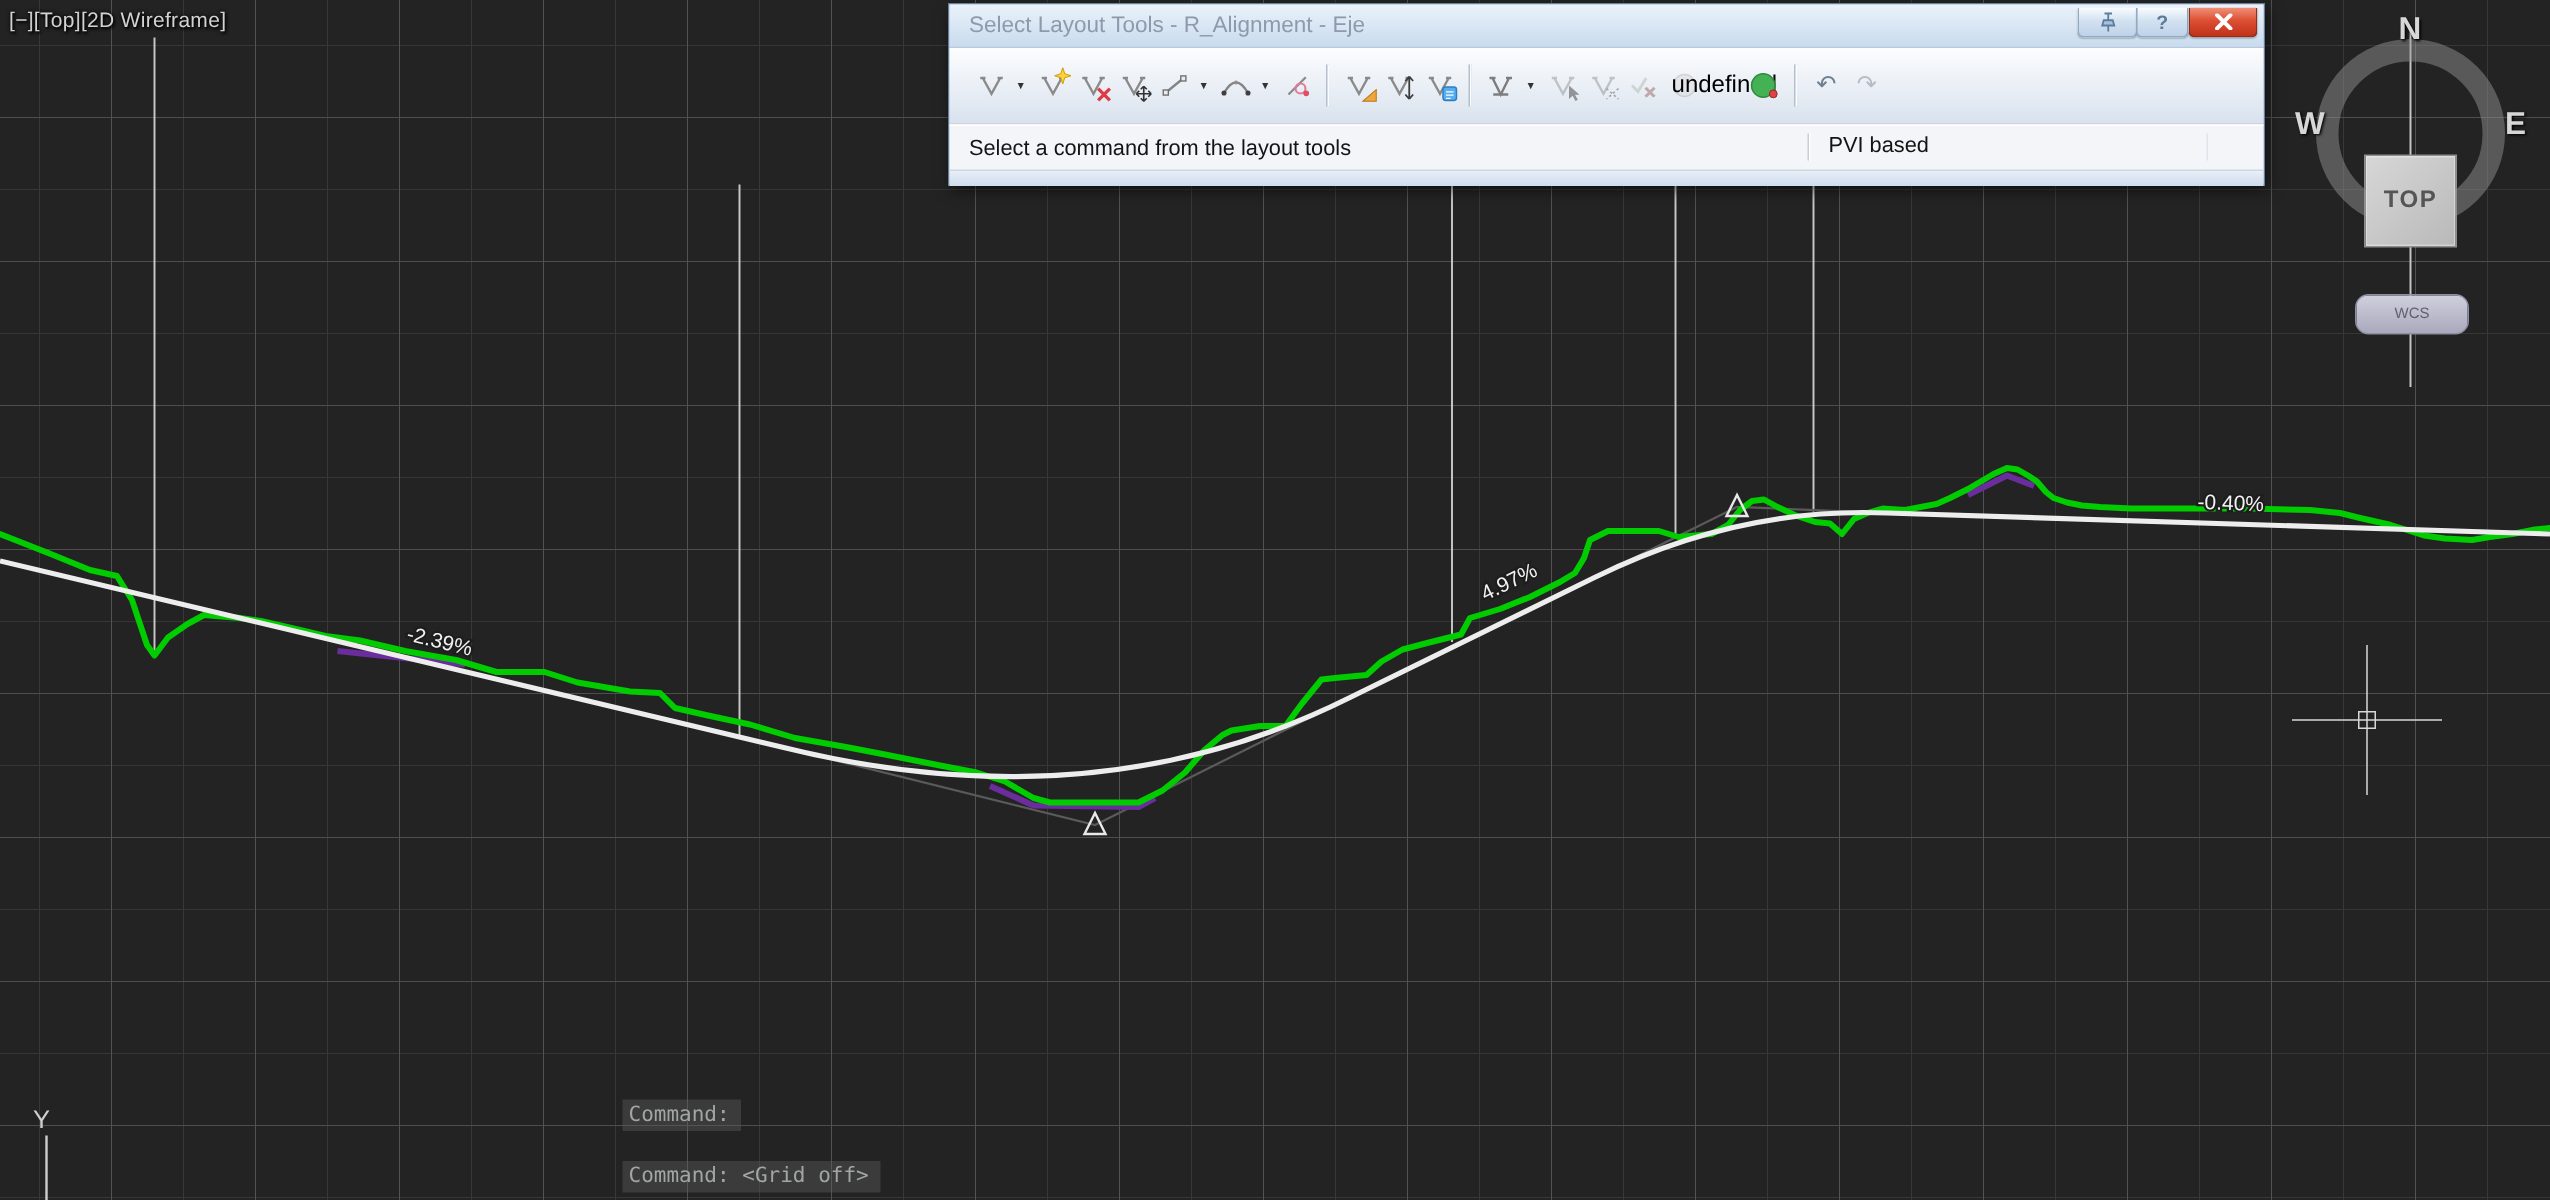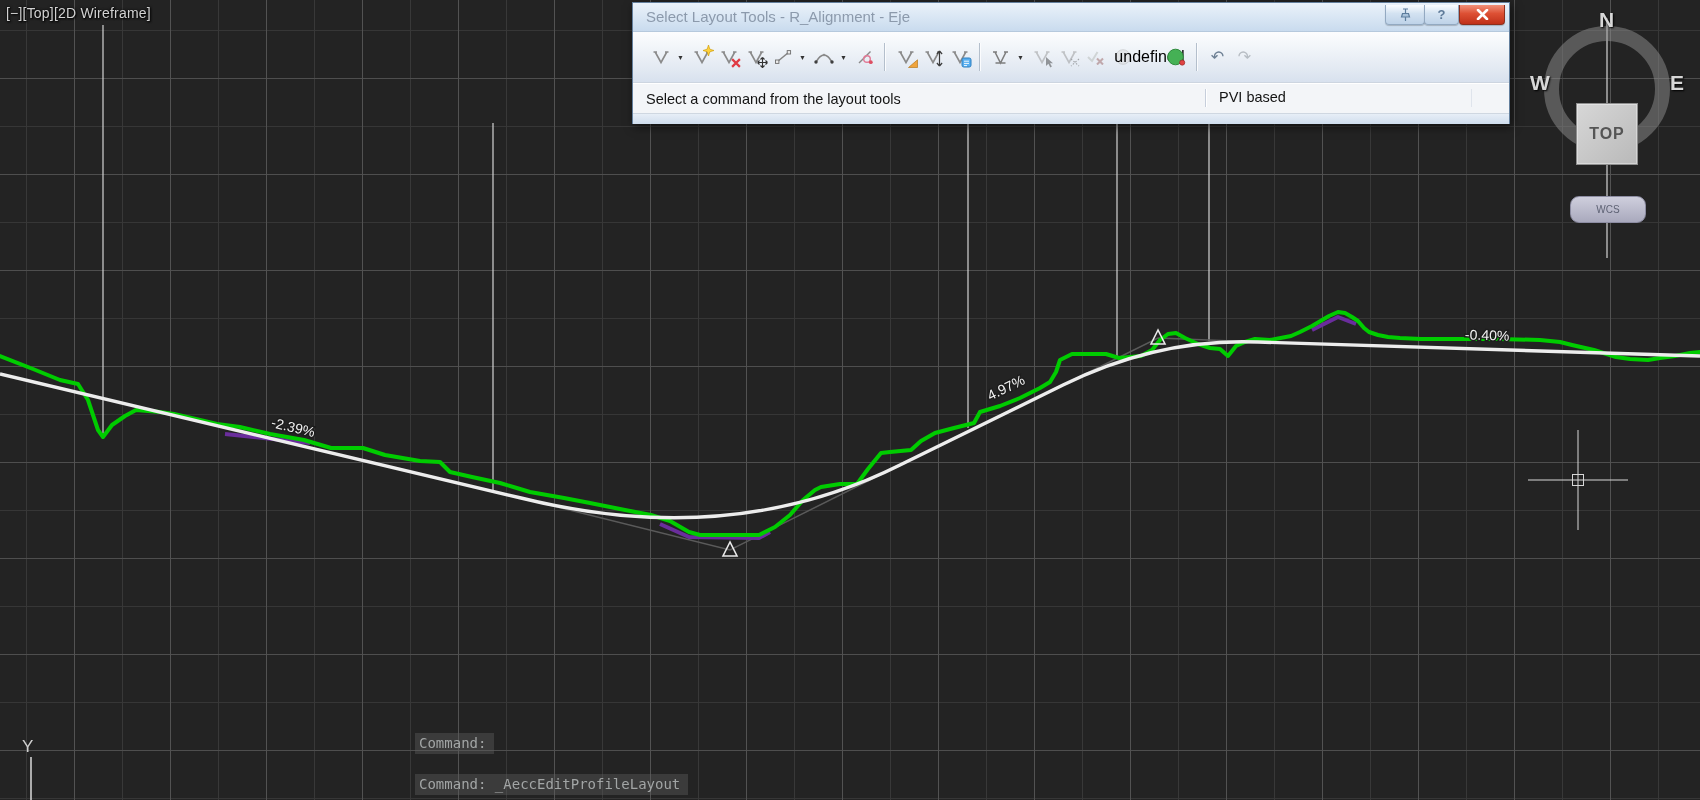--- a/index.html
+++ b/index.html
@@ -109,21 +109,20 @@
       <line x1="1578" y1="430" x2="1578" y2="530" stroke="#d8d8d8" stroke-width="1"></line>
       <rect x="1572.5" y="474.5" width="11" height="11" fill="none" stroke="#d8d8d8" stroke-width="1"></rect>
       <line x1="31" y1="757" x2="31" y2="800" stroke="#cfcfcf" stroke-width="1.6"></line>
       <text x="22" y="752" fill="#cfcfcf" font-size="17" font-family="Liberation Sans, sans-serif">Y</text>
     </svg>
 
   <div class="vp-controls"><span>[−]</span><span>[Top]</span><span>[2D Wireframe]</span></div>
 
   <div class="cmd-history">
     <div class="cmd-row">Command:</div>
-    <div class="cmd-row">Command: _AeccEditProfileLayout</div>
     <div class="cmd-row">Command: &lt;Grid off&gt;</div>
   </div>
 
   <div class="dialog">
     <div class="titlebar">
       <span class="title">Select Layout Tools - R_Alignment - Eje</span>
       <div class="tb-btn pin">
         <svg width="13" height="14" viewBox="0 0 13 14">
           <path d="M4 1 h5 M6.5 1 v4 M3.5 5.5 h6 l1 3.5 h-8 Z M6.5 9 v4" fill="#a9c2da" stroke="#5d7d9d" stroke-width="1.2"></path>
         </svg>

